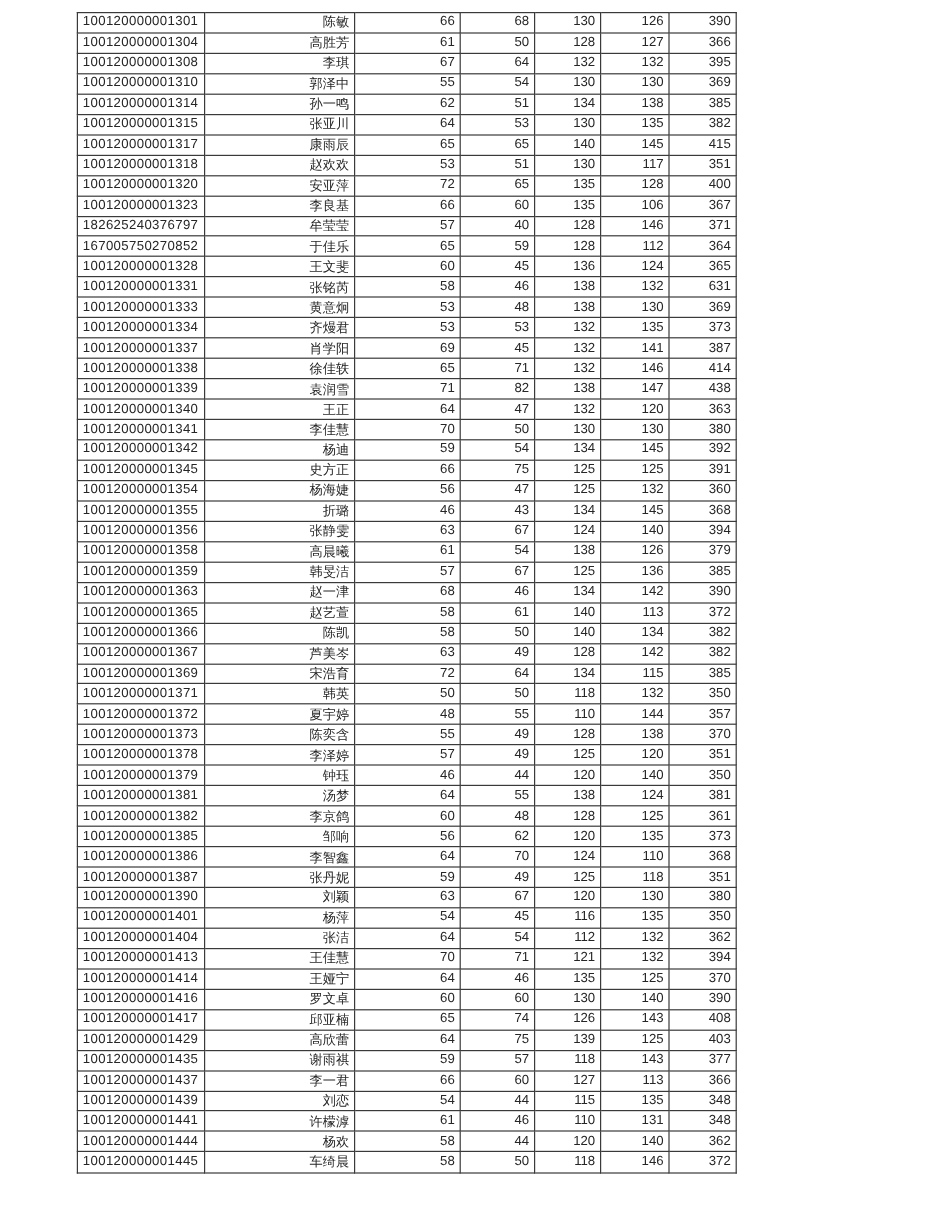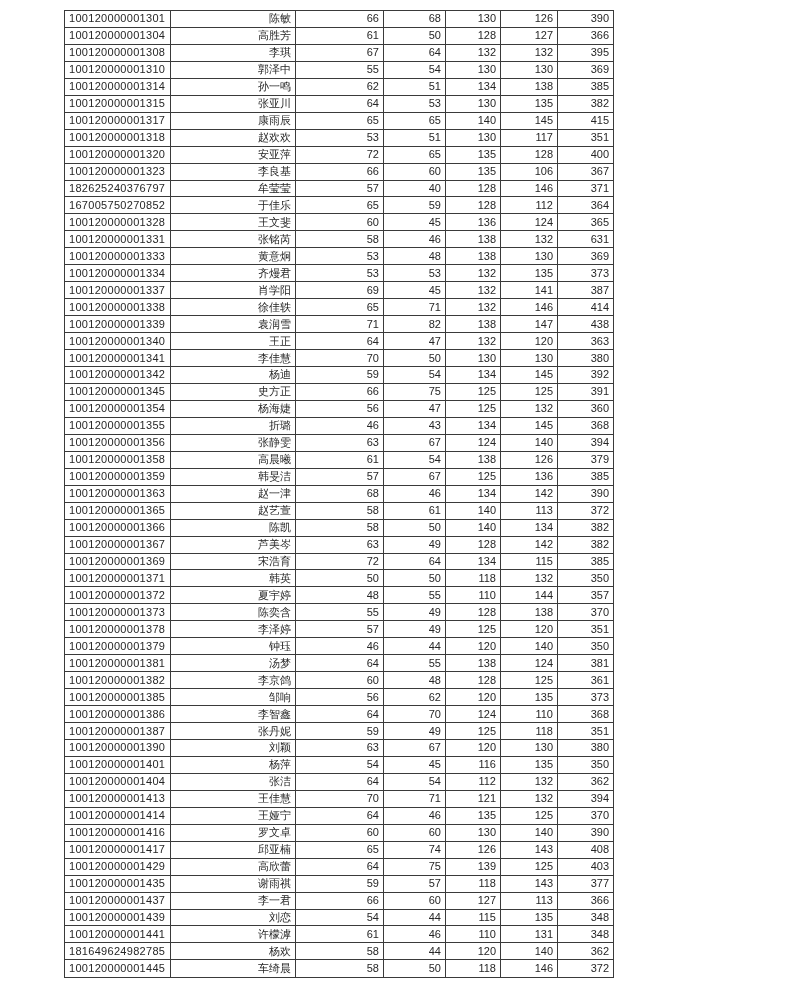--- a/index.html
+++ b/index.html
@@ -551,21 +551,21 @@
         <tr>
           <td class="cell-id">100120000001441</td>
           <td class="cell-name">许檬滹</td>
           <td class="cell-num">61</td>
           <td class="cell-num">46</td>
           <td class="cell-num">110</td>
           <td class="cell-num">131</td>
           <td class="cell-num">348</td>
         </tr>
         <tr>
-          <td class="cell-id">181649624982785</td>
+          <td class="cell-id">100120000001444</td>
           <td class="cell-name">杨欢</td>
           <td class="cell-num">58</td>
           <td class="cell-num">44</td>
           <td class="cell-num">120</td>
           <td class="cell-num">140</td>
           <td class="cell-num">362</td>
         </tr>
         <tr>
           <td class="cell-id">100120000001445</td>
           <td class="cell-name">车绮晨</td>

